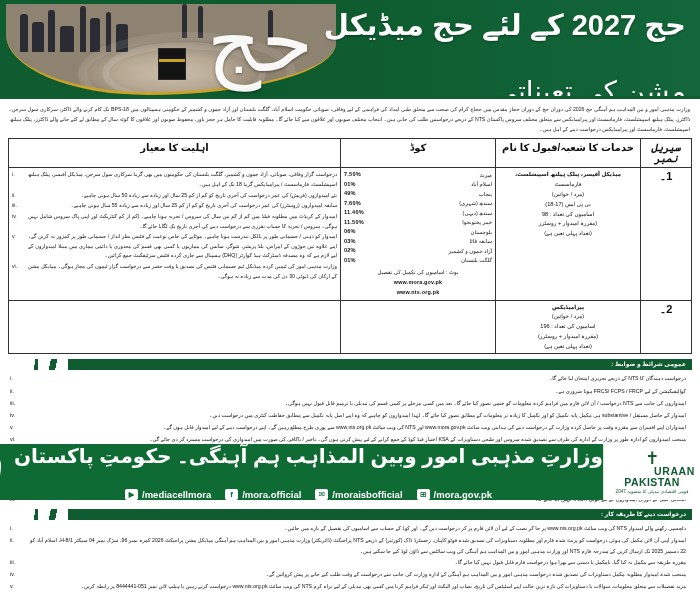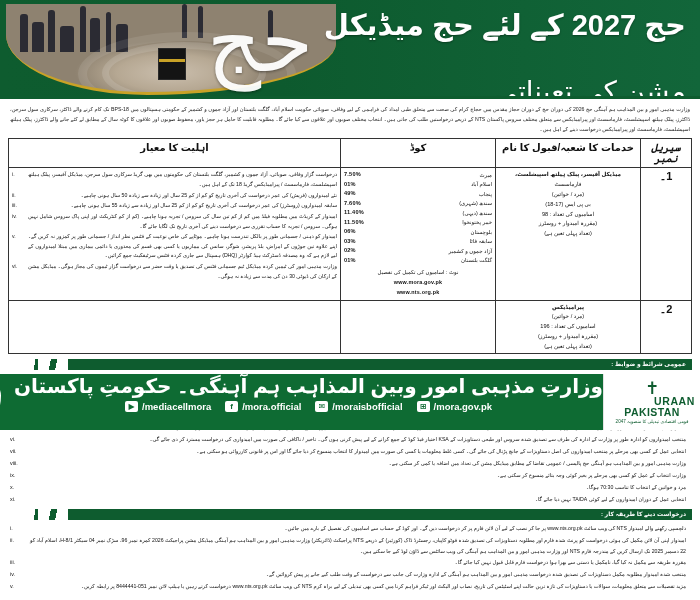--- a/index.html
+++ b/index.html
@@ -3,21 +3,21 @@
 <meta charset="utf-8">
 <title>Hajj 2026 Medical Mission Advertisement</title>
 <style>
   html,body{margin:0;padding:0;}
   body{
     width:700px;height:600px;overflow:hidden;
     background:#ffffff;
     font-family:"Liberation Sans","DejaVu Sans",sans-serif;
     color:#111;
   }
-  .page{position:relative;width:700px;height:430px;background:#fff;}
+  .page{position:relative;width:700px;height:500px;background:#fff;}
 
   
   .banner{
     position:relative;width:700px;height:96px;
     background:linear-gradient(90deg,#0e5c2f 0%,#0d5a2e 40%,#12663a 100%);
     overflow:hidden;
   }
   .banner-photo{
     position:absolute;left:6px;top:4px;width:330px;height:88px;
     border-radius:0 0 60% 45% / 0 0 60% 70%;
@@ -151,21 +151,21 @@
     width:96px;flex:0 0 96px;display:flex;flex-direction:column;
     align-items:center;justify-content:center;background:#fff;
     border-left:1px solid #e3e3e3;
   }
   .uraan-bird{font-size:17px;color:#0e5c2f;line-height:15px;}
   .uraan-t1{font-size:10.5px;font-weight:bold;color:#0e5c2f;letter-spacing:.6px;line-height:11px;padding-left:45px;}
   .uraan-t2{font-size:10.5px;font-weight:bold;color:#0e5c2f;letter-spacing:.4px;line-height:11px;}
   .uraan-t3{font-size:4.6px;color:#0e5c2f;direction:rtl;margin-top:1px;}
   .foot-green{
     flex:1;background:#0e6b33;color:#fff;position:relative;
-    display:flex;flex-direction:column;align-items:center;justify-content:flex-start;
+    display:flex;flex-direction:column;align-items:center;justify-content:space-between;
   }
   .ministry{
     direction:rtl;font-size:20px;font-weight:bold;line-height:24px;
     letter-spacing:.5px;white-space:nowrap;
   }
   .socials{
     display:flex;direction:ltr;gap:14px;margin-top:3px;align-items:center;
   }
   .soc{display:flex;align-items:center;gap:4px;font-size:9.5px;font-weight:bold;}
   .soc .ic{

